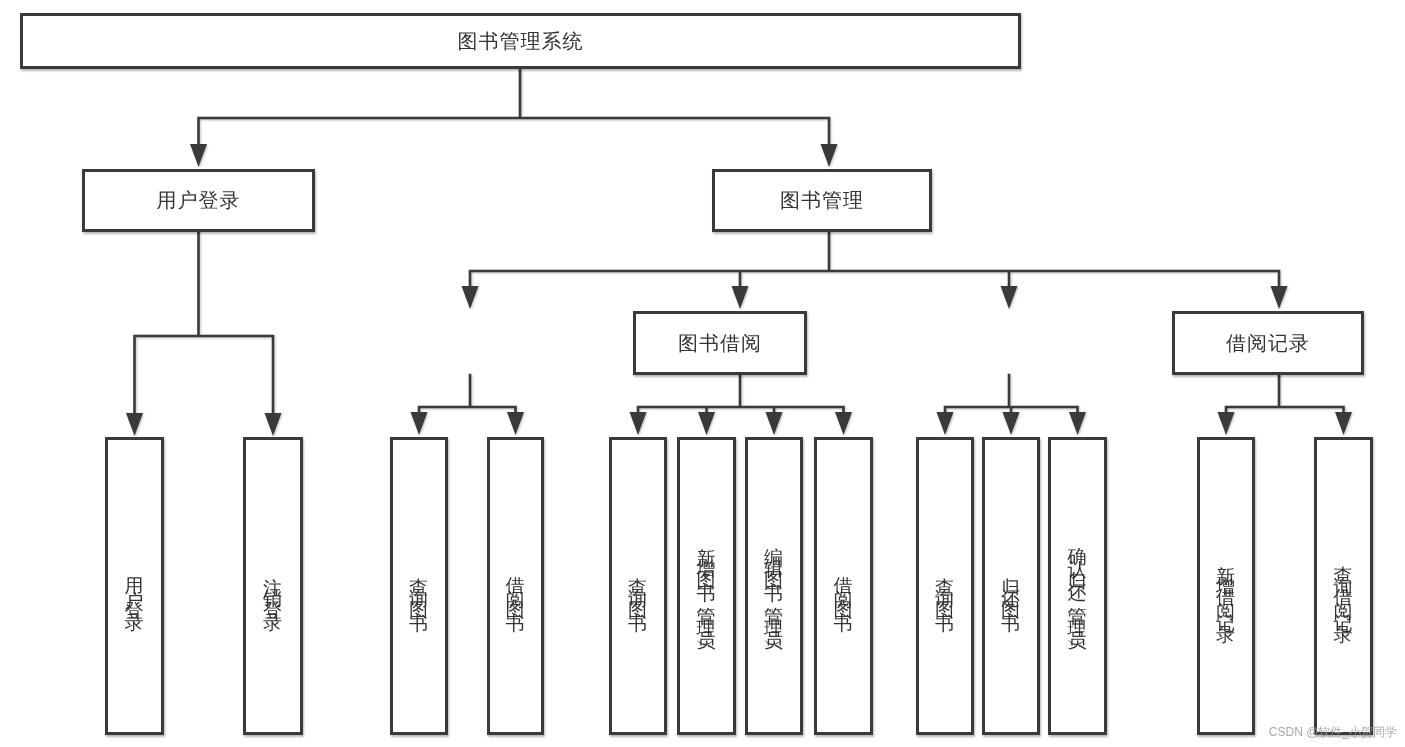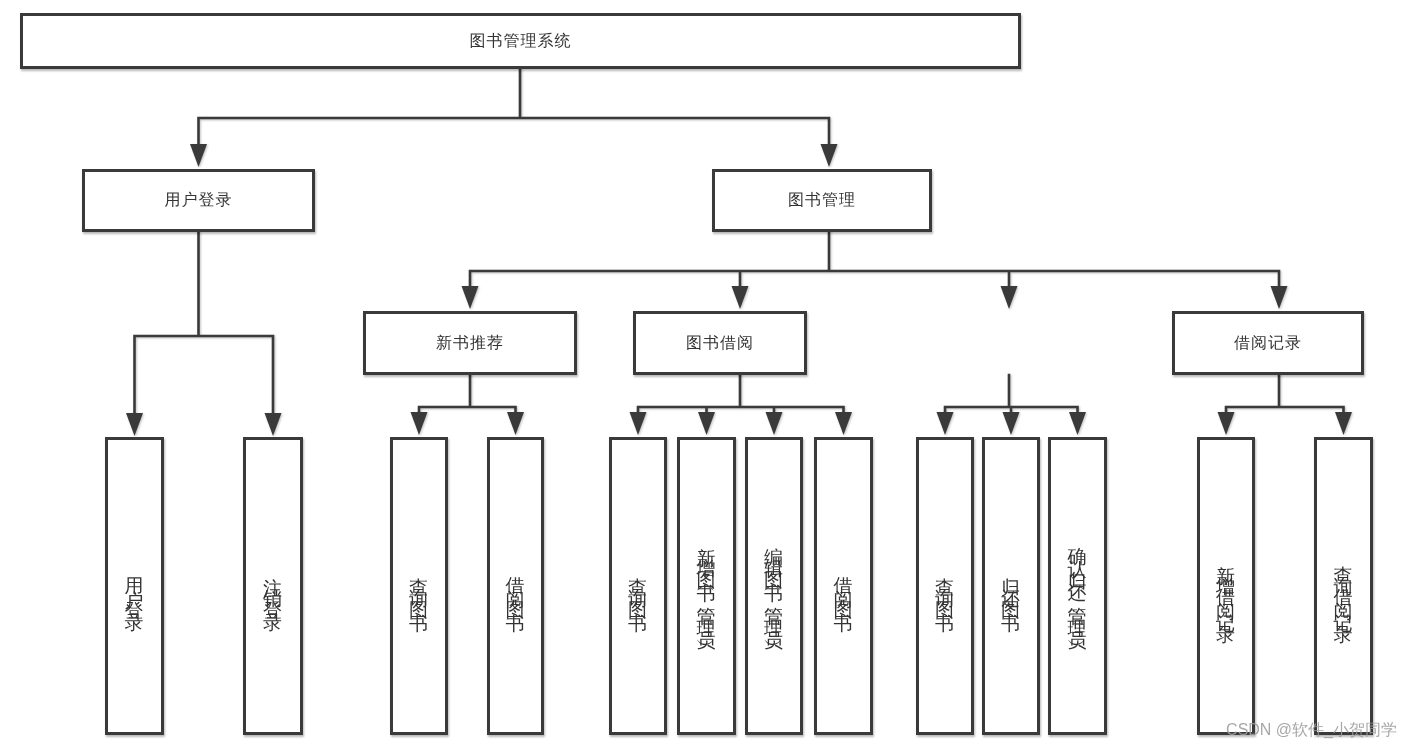--- a/index.html
+++ b/index.html
@@ -26,37 +26,37 @@
   .connector-layer polygon{fill:currentColor;stroke:none;}
   .node{
     position:absolute;
     box-sizing:border-box;
     background:#ffffff;
     border:3px solid var(--line);
     display:flex;align-items:center;justify-content:center;
     box-shadow:1px 2px 2px rgba(0,0,0,0.28);
   }
   .h-label{
-    font-size:16px;
+    font-size:20px;
     letter-spacing:1px;
     color:var(--text);
     white-space:nowrap;
   }
   .v-label{
     writing-mode:vertical-rl;
     text-orientation:mixed;
     font-size:19px;
     letter-spacing:12px;
     color:var(--text);
     line-height:1;
   }
   .watermark{
     position:absolute;
     right:8px;bottom:6px;
-    font-size:16px;
+    font-size:12px;
     color:var(--watermark);
     opacity:0.9;
     white-space:nowrap;
     z-index:5;
   }
 </style>
 </head>
 <body>
 
 <div class="stage">
@@ -108,23 +108,20 @@
     <span class="h-label">图书管理系统</span>
   </div>
 
   <div class="node" style="left:82px;top:169px;width:233px;height:63px">
     <span class="h-label">用户登录</span>
   </div>
   <div class="node" style="left:712px;top:169px;width:220px;height:63px">
     <span class="h-label">图书管理</span>
   </div>
 
-  <div class="node" style="left:363px;top:311px;width:214px;height:64px">
-    <span class="h-label">新书推荐</span>
-  </div>
   <div class="node" style="left:633px;top:311px;width:174px;height:64px">
     <span class="h-label">图书借阅</span>
   </div>
   <div class="node" style="left:1172px;top:311px;width:192px;height:64px">
     <span class="h-label">借阅记录</span>
   </div>
 
   <div class="node" style="left:105px;top:437px;width:59px;height:298px">
     <span class="v-label">用户登录</span>
   </div>

